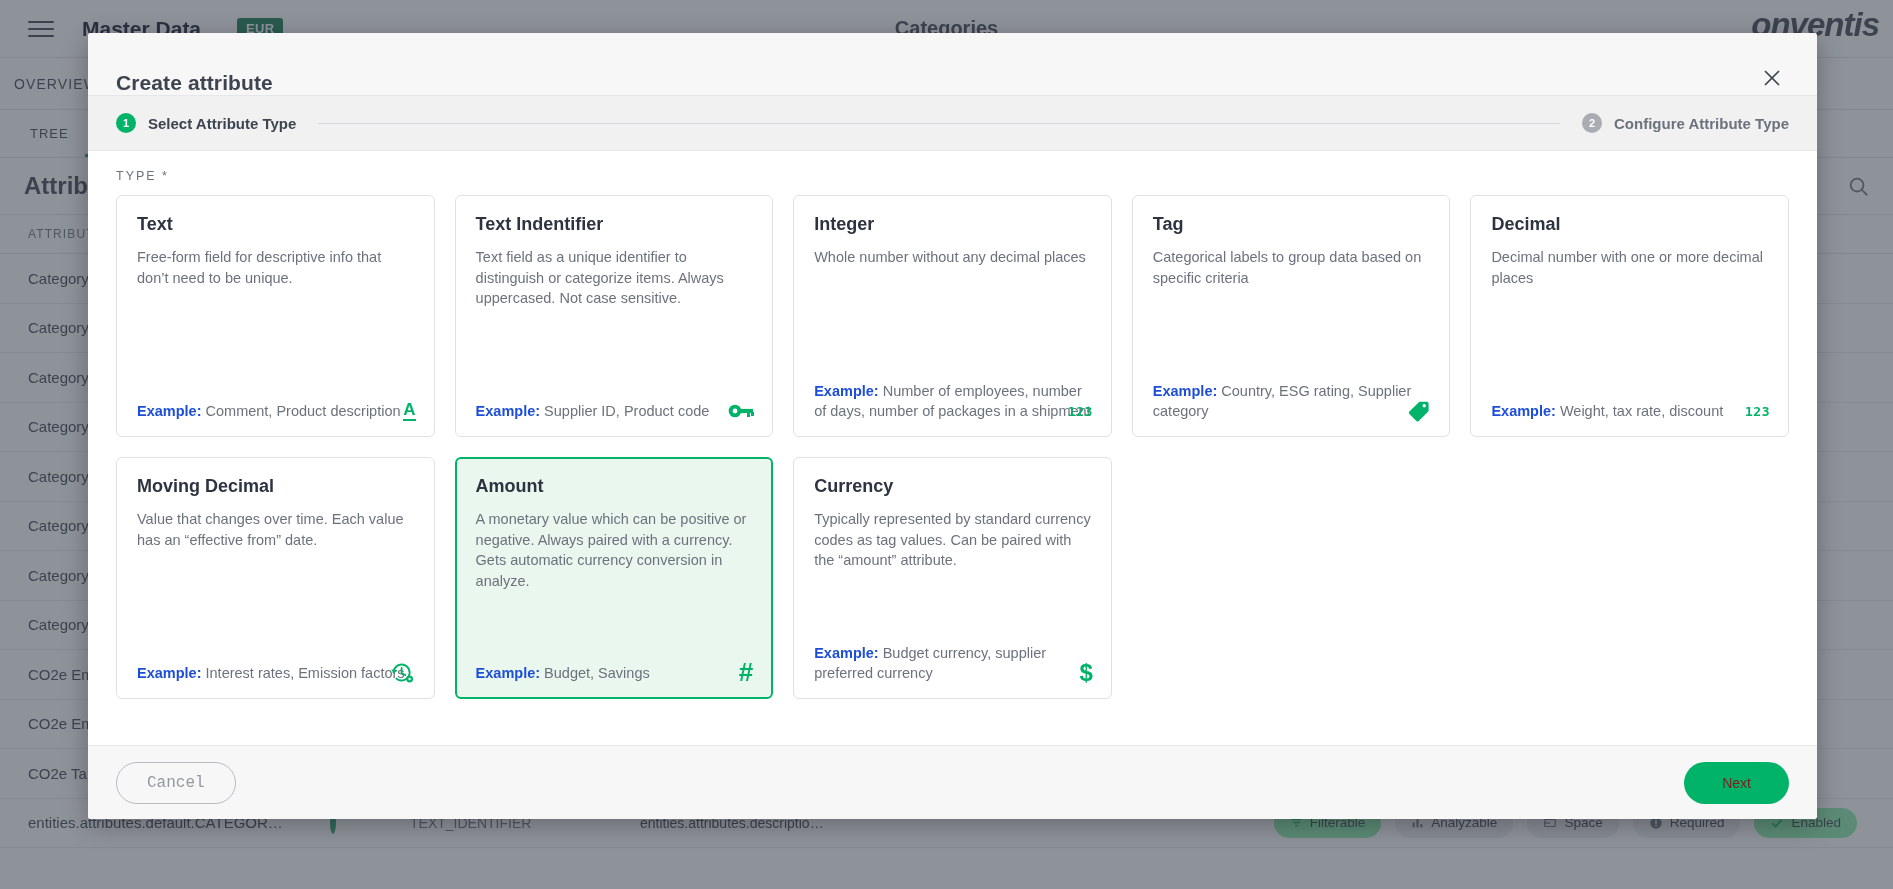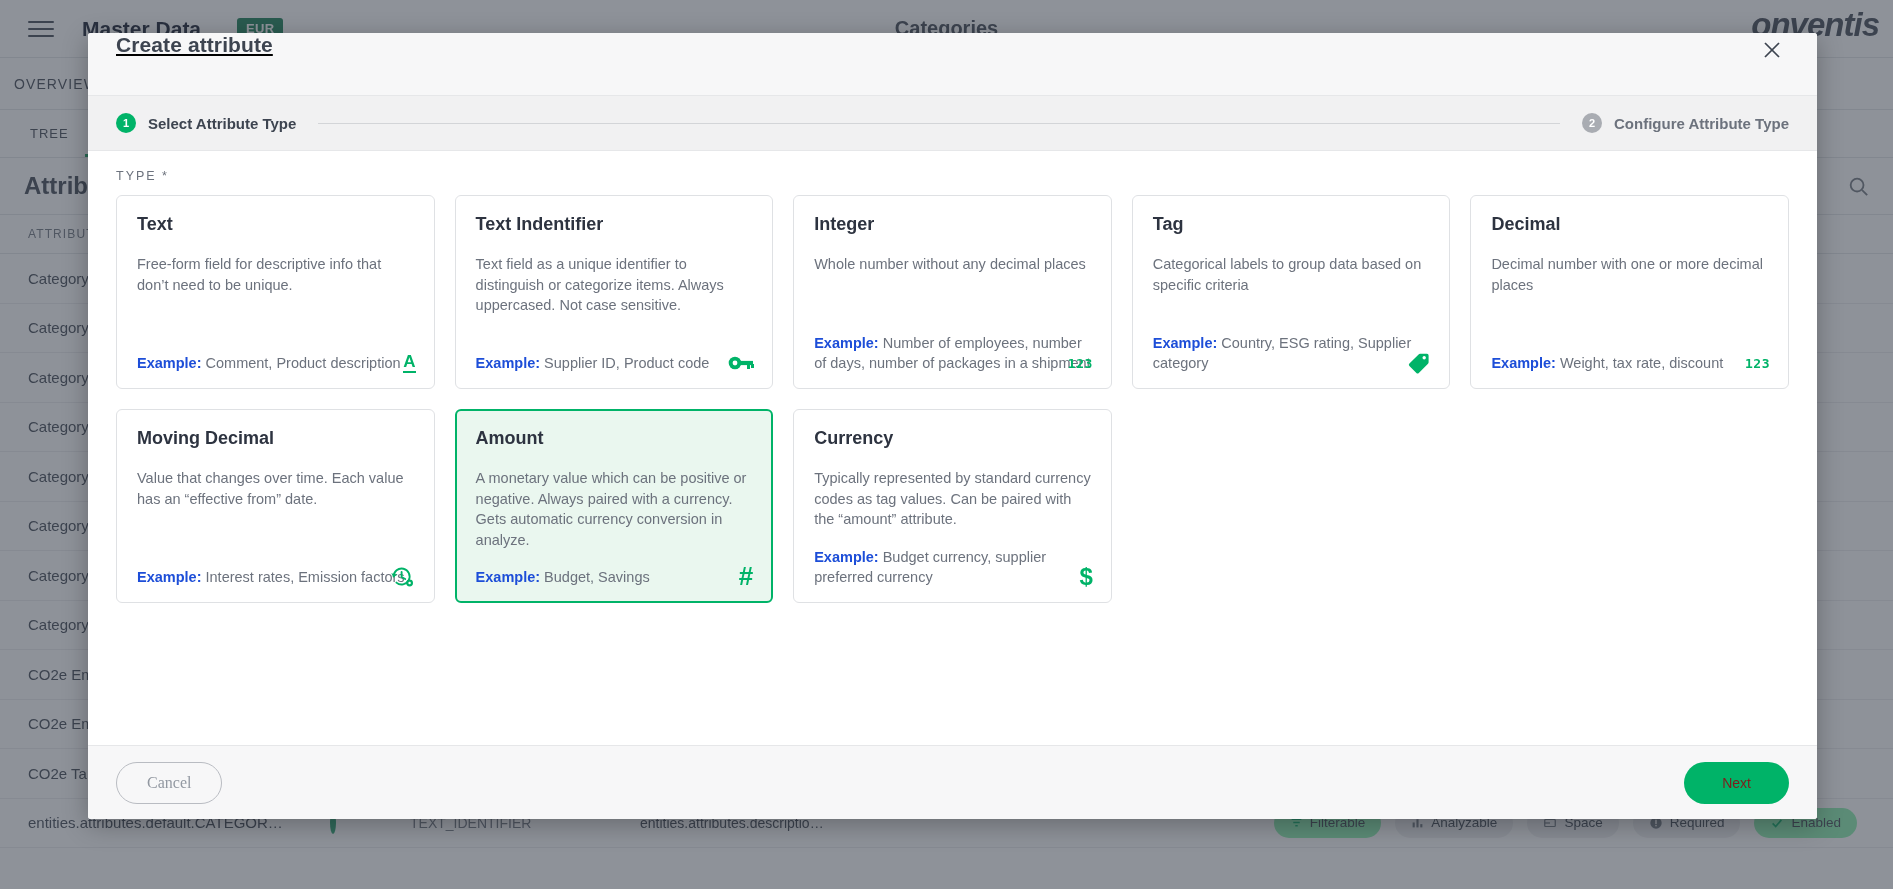--- a/index.html
+++ b/index.html
@@ -105,24 +105,23 @@
     left: 88px; top: 33px;
     width: 1729px; height: 786px;
     background: #f7f7f8;
     border-radius: 3px;
     box-shadow: 0 6px 26px rgba(0,0,0,.28);
     display: flex; flex-direction: column;
     overflow: hidden;
   }
   .modal-header {
     height: 62px; flex: 0 0 62px;
-    display: flex; align-items: flex-start; justify-content: space-between;
+    display: flex; align-items: flex-end; justify-content: space-between;
     padding: 0 28px 0 28px;
     background: #f7f7f8;
-    text-decoration: underline;
   }
   .modal-title { font-size: 21px; font-weight: 700; color: #3d4450; letter-spacing: .1px; }
   .close-btn {
     width: 34px; height: 34px; border: none; background: transparent;
     cursor: pointer; display: flex; align-items: center; justify-content: center;
     color: #3d4450;
   }
 
   .stepper {
     height: 56px; flex: 0 0 56px;
@@ -157,24 +156,24 @@
   .card-grid {
     display: grid;
     grid-template-columns: repeat(5, 1fr);
     gap: 20px;
   }
   .card {
     position: relative;
     background: #fff;
     border: 1px solid #dfe1e4;
     border-radius: 6px;
-    height: 194px;
+    height: 242px;
     padding: 18px 20px 14px 20px;
     cursor: pointer;
-    display: flex; flex-direction: column; gap: 7px;
+    display: flex; flex-direction: column;
   }
   .card.selected {
     border: 2px solid #00b368;
     background: #eaf7ef;
     padding: 17px 19px 13px 19px;
   }
   .card-title { font-size: 18px; font-weight: 700; color: #2d3340; margin-bottom: 12px; }
   .card-desc { font-size: 14.5px; line-height: 1.42; color: #6c727d; }
   .card-example {
     margin-top: auto;
@@ -202,21 +201,21 @@
     flex: 0 0 74px; height: 74px;
     background: #f7f7f8;
     border-top: 1px solid #e6e7e9;
     display: flex; align-items: center; justify-content: space-between;
     padding: 0 28px;
   }
   .btn-cancel {
     height: 42px; padding: 0 30px;
     border-radius: 21px; border: 1px solid #b9bcc2;
     background: transparent; color: #9298a1;
-    font-size: 16px; font-family: Liberation Serif, serif; cursor: pointer;
+    font-size: 16px; font-family: Liberation Mono, monospace; cursor: pointer;
   }
   .btn-next {
     height: 42px; padding: 0 38px;
     border-radius: 21px; border: none;
     background: #00b368; color: #7f1d1d;
     font-size: 14px; font-family: inherit; cursor: pointer;
   }
 </style>
 </head>
 <body>

